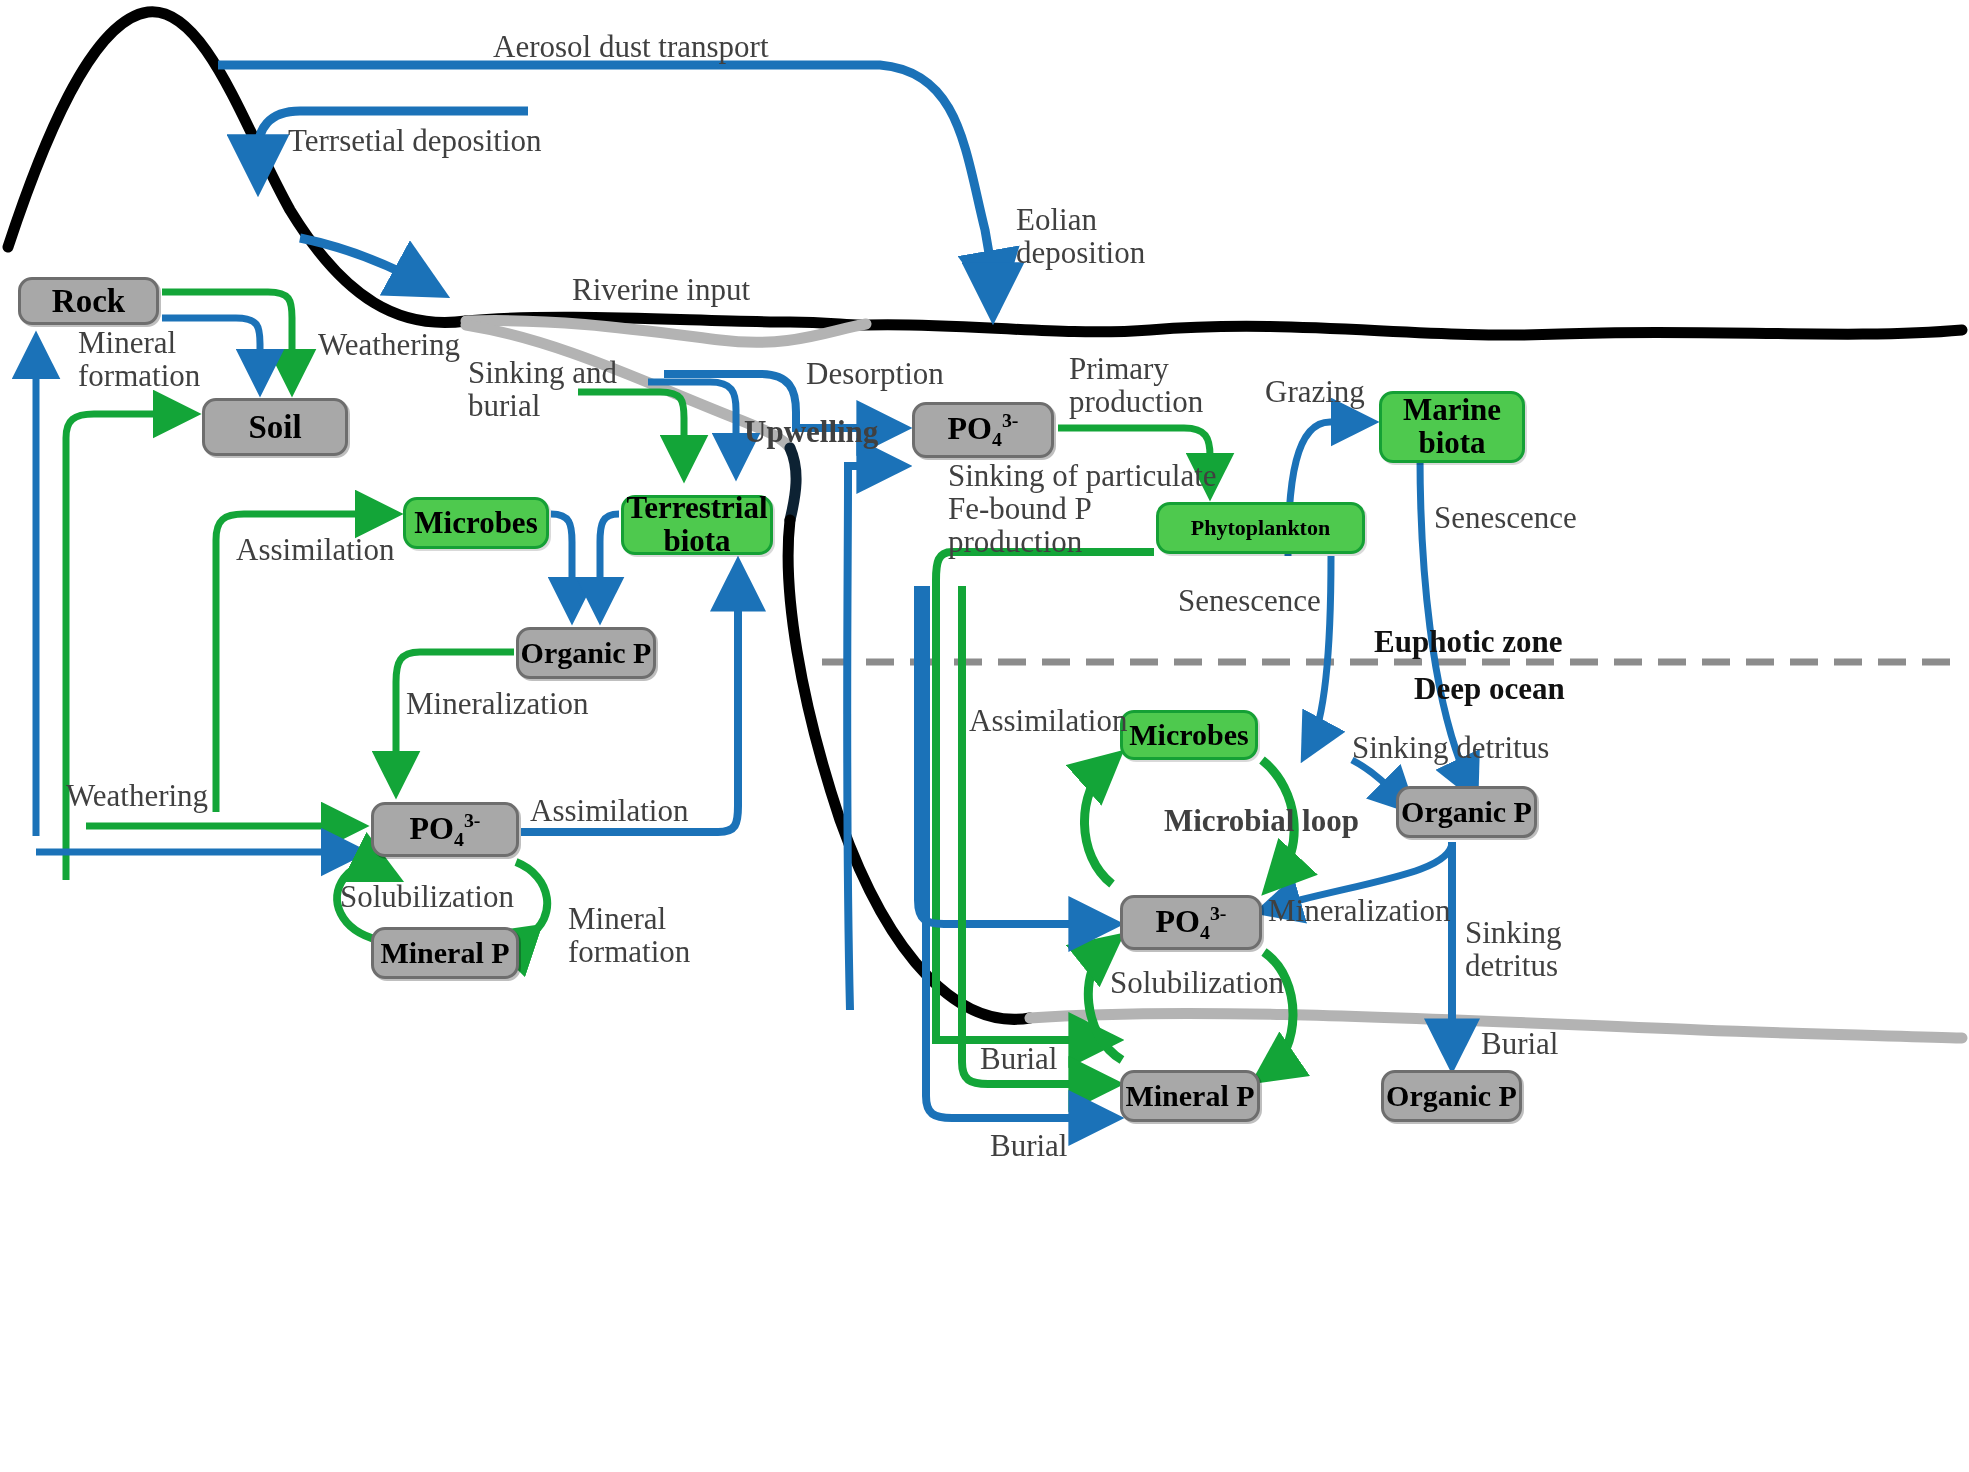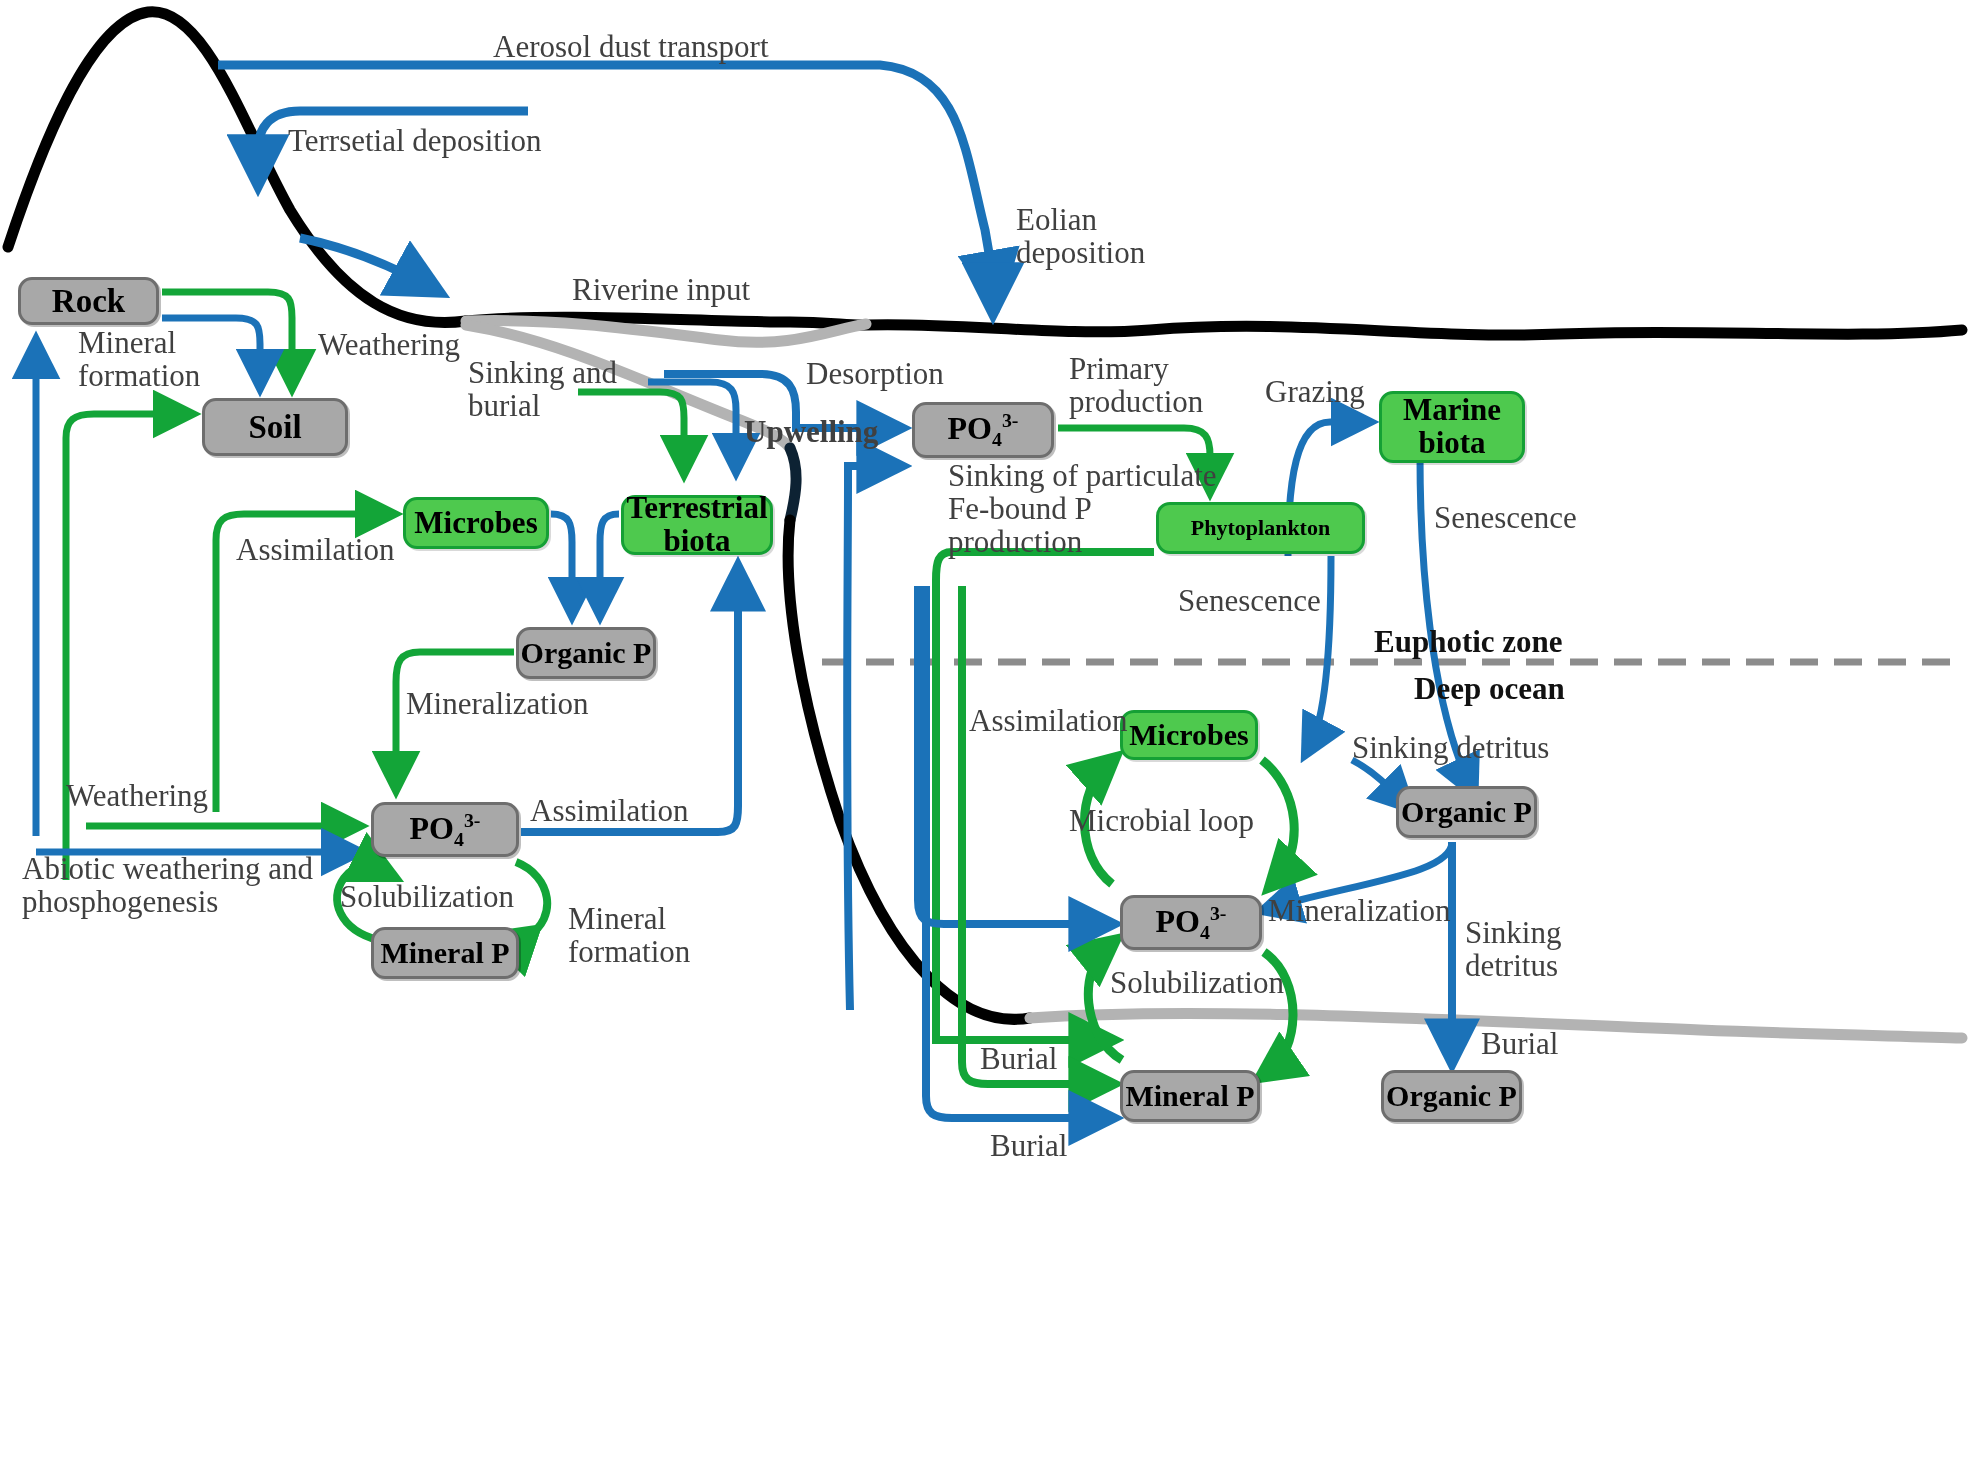--- a/index.html
+++ b/index.html
@@ -242,23 +242,21 @@
   <div class="lbl" style="left:1434px;top:502px;">Senescence</div>
   <div class="lbl" style="left:236px;top:534px;">Assimilation</div>
   <div class="lbl" style="left:1178px;top:585px;">Senescence</div>
   <div class="lbl bold" style="left:1374px;top:626px;">Euphotic zone</div>
   <div class="lbl" style="left:406px;top:688px;">Mineralization</div>
   <div class="lbl bold" style="left:1414px;top:673px;">Deep ocean</div>
   <div class="lbl" style="left:969px;top:705px;">Assimilation</div>
   <div class="lbl" style="left:1352px;top:732px;">Sinking detritus</div>
   <div class="lbl" style="left:66px;top:780px;">Weathering</div>
   <div class="lbl" style="left:530px;top:795px;">Assimilation</div>
-  <div class="lbl" style="left:1069px;top:805px;">Microbial loop</div>
-  <div class="lbl" style="left:22px;top:853px;">Abiotic weathering and
-phosphogenesis</div>
+  <div class="lbl" style="left:1164px;top:805px;font-weight:bold;">Microbial loop</div>
   <div class="lbl" style="left:1268px;top:895px;">Mineralization</div>
   <div class="lbl" style="left:340px;top:881px;">Solubilization</div>
   <div class="lbl" style="left:568px;top:903px;">Mineral
 formation</div>
   <div class="lbl" style="left:1465px;top:917px;">Sinking
 detritus</div>
   <div class="lbl" style="left:1110px;top:967px;">Solubilization</div>
   <div class="lbl" style="left:980px;top:1043px;">Burial</div>
   <div class="lbl" style="left:1481px;top:1028px;">Burial</div>
   <div class="lbl" style="left:990px;top:1130px;">Burial</div>

